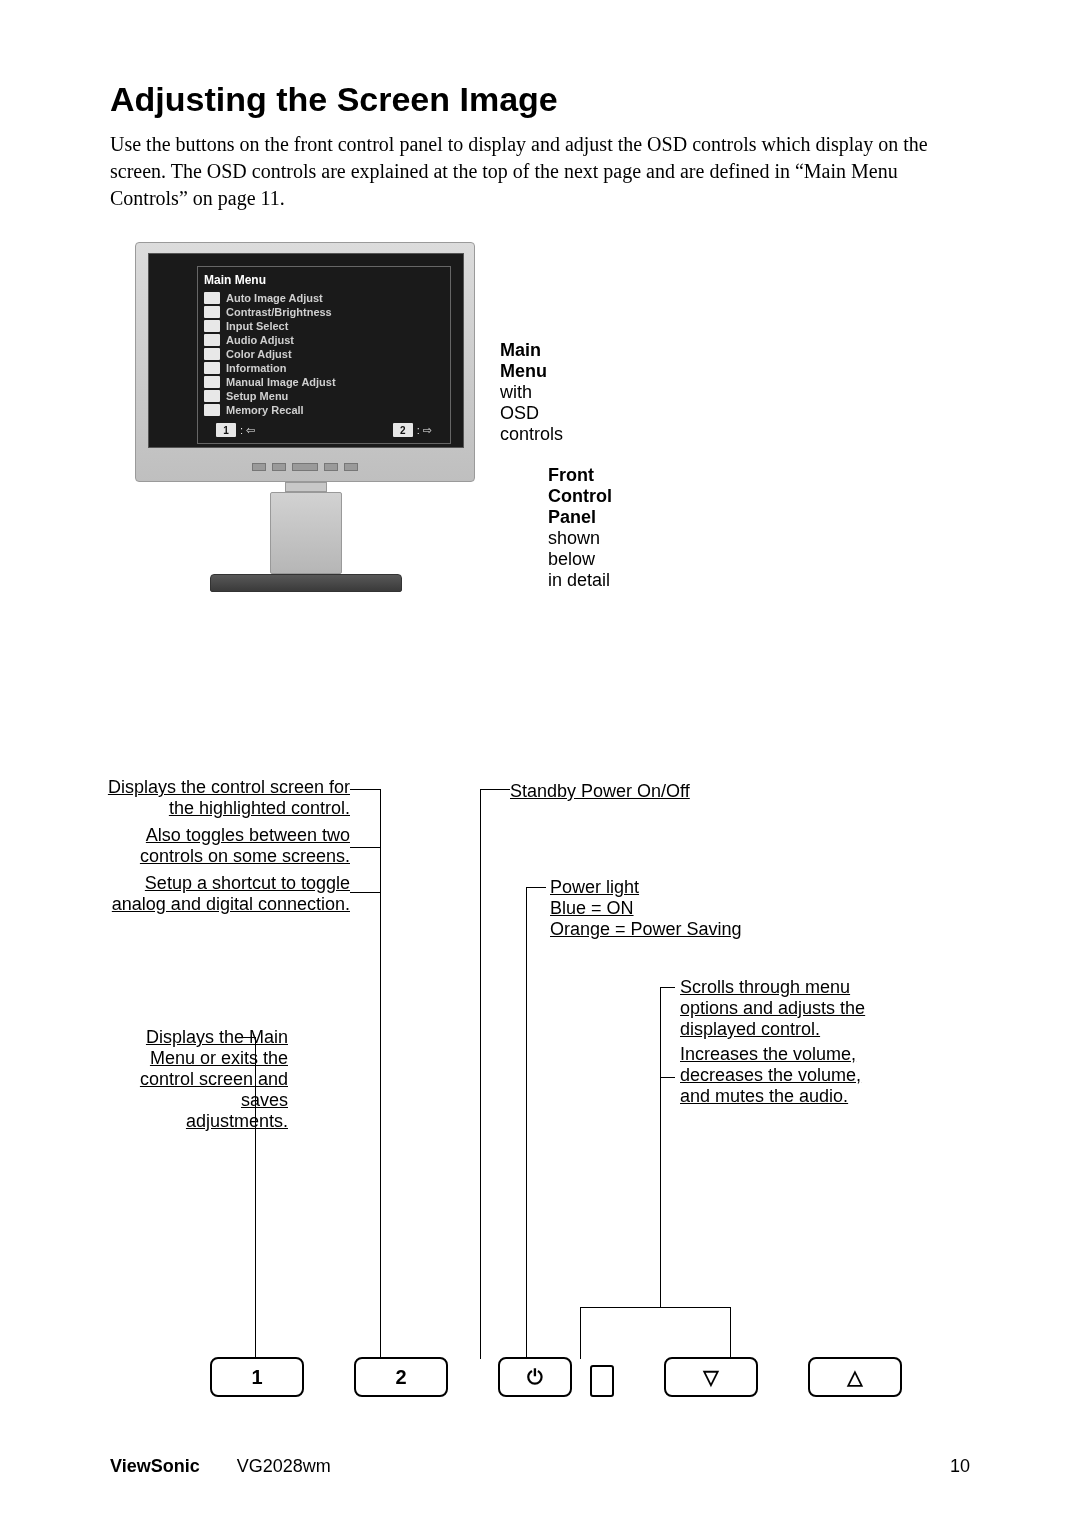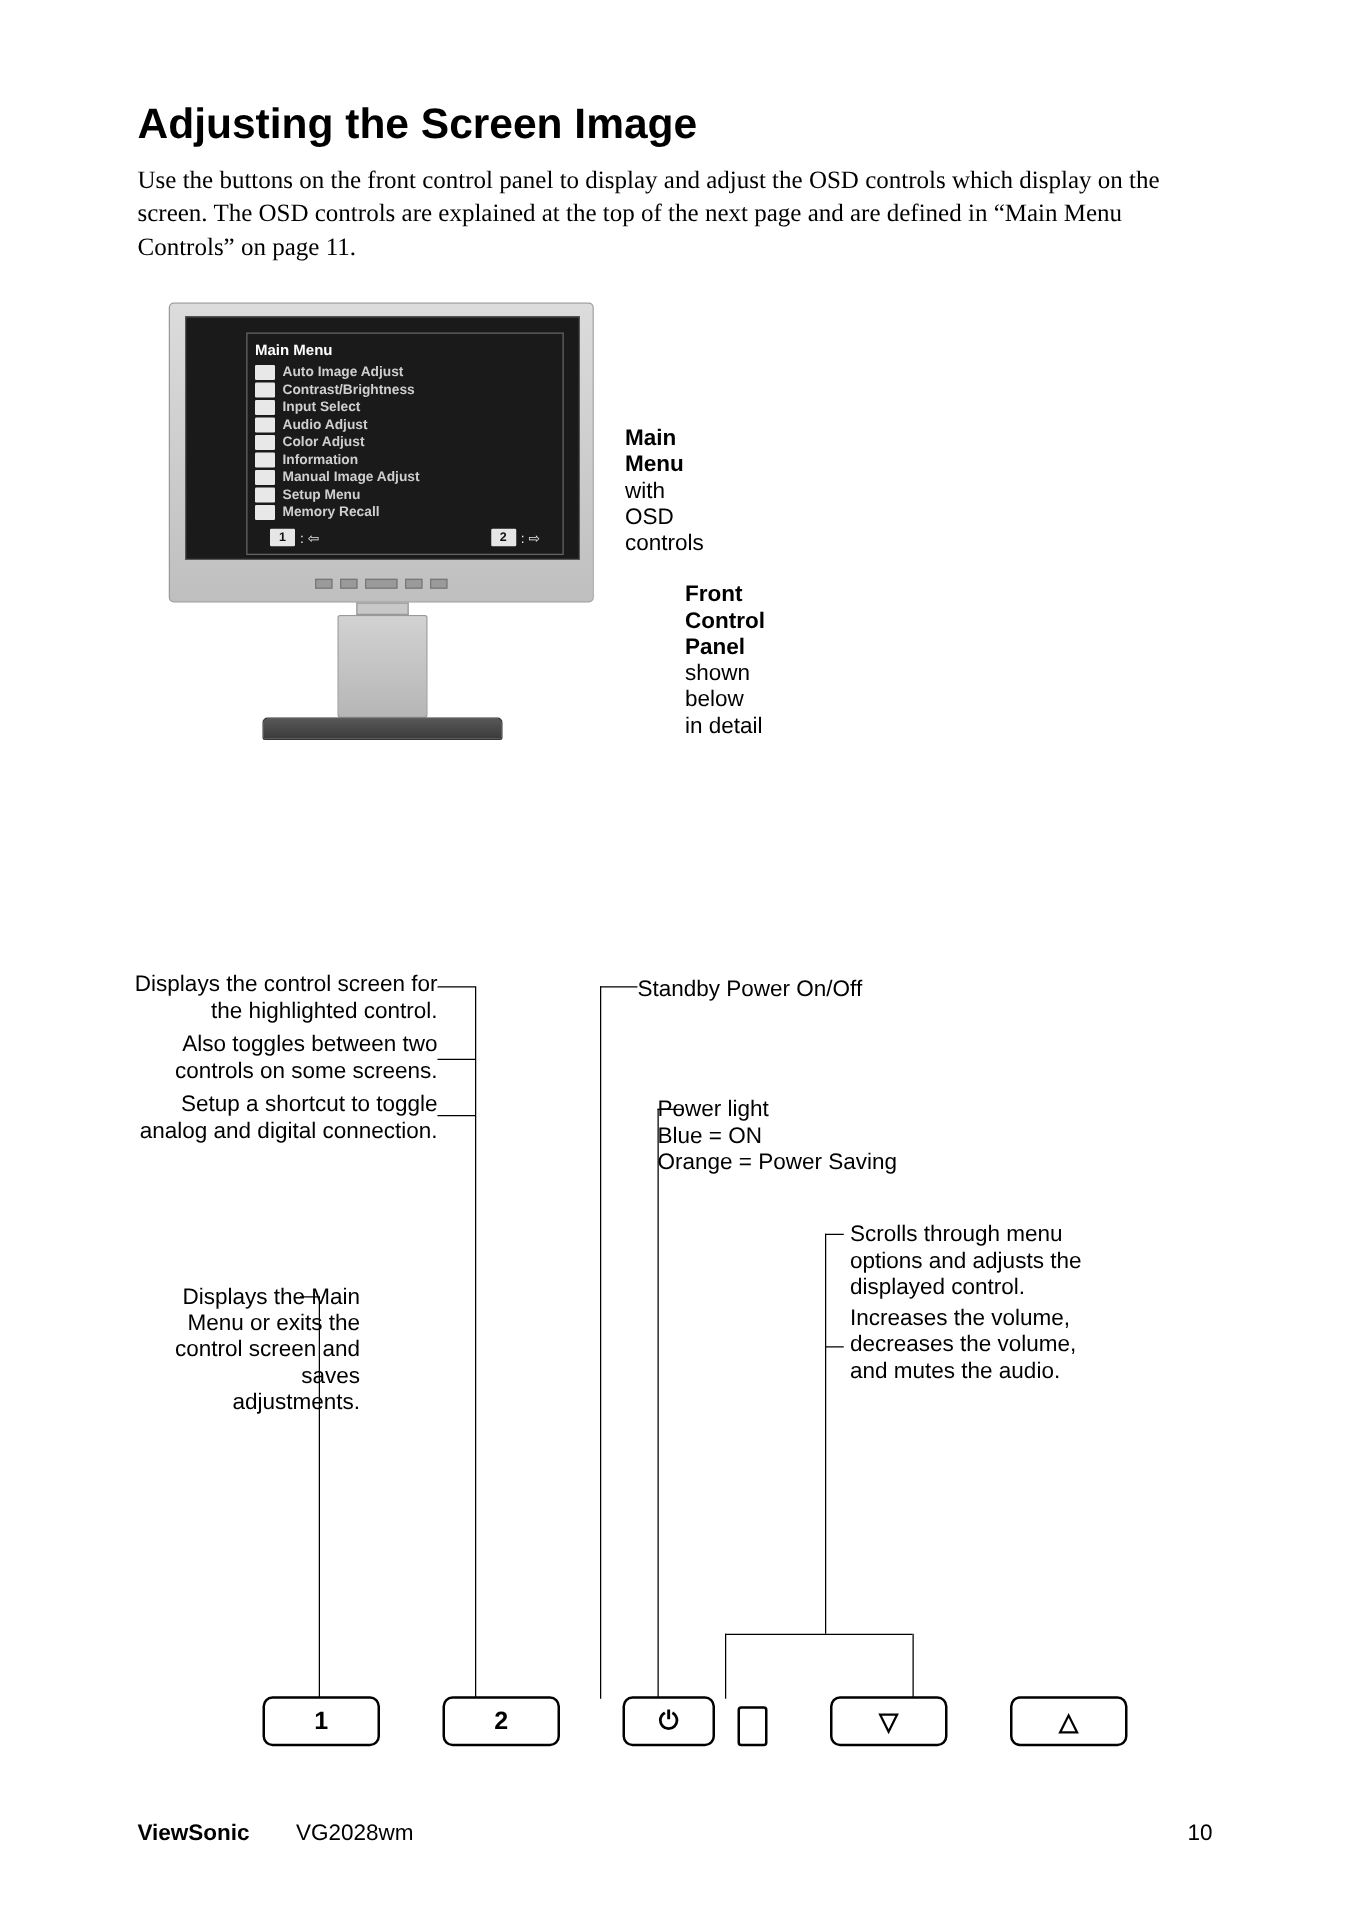--- a/index.html
+++ b/index.html
@@ -137,20 +137,21 @@
   .lower {
     position: absolute;
     bottom: 130px;
     left: 110px;
     right: 110px;
     height: 620px;
   }
   .lower .label {
     font-size: 18px;
     position: absolute;
+    text-decoration: underline;
   }
   .lower .right-align { text-align: right; }
   .button-row {
     position: absolute;
     bottom: 0;
     left: 100px;
     right: 30px;
     display: flex;
     gap: 50px;
     align-items: flex-end;
@@ -277,21 +278,21 @@
     <div class="label right-align" style="left:-10px; top:0; width:250px;">
       <div>Displays the control screen for the highlighted control.</div>
       <div style="margin-top:6px;">Also toggles between two controls on some screens.</div>
       <div style="margin-top:6px;">Setup a shortcut to toggle analog and digital connection.</div>
     </div>
 
     <div class="label right-align" style="left:-20px; top:250px; width:150px;margin-left:48px;">Displays the Main Menu or exits the control screen and saves adjustments.</div>
 
     <div class="label" style="left:400px; top:4px; width:260px;">Standby Power On/Off</div>
 
-    <div class="label" style="left:416px; top:100px; width:260px;">
+    <div class="label" style="left:440px; top:100px; width:260px;">
       <div>Power light</div>
       <div>Blue = ON</div>
       <div>Orange = Power Saving</div>
     </div>
 
     <div class="label" style="left:570px; top:200px; width:200px;">
       <div>Scrolls through menu options and adjusts the displayed control.</div>
       <div style="margin-top:4px;">Increases the volume, decreases the volume, and mutes the audio.</div>
     </div>
 

